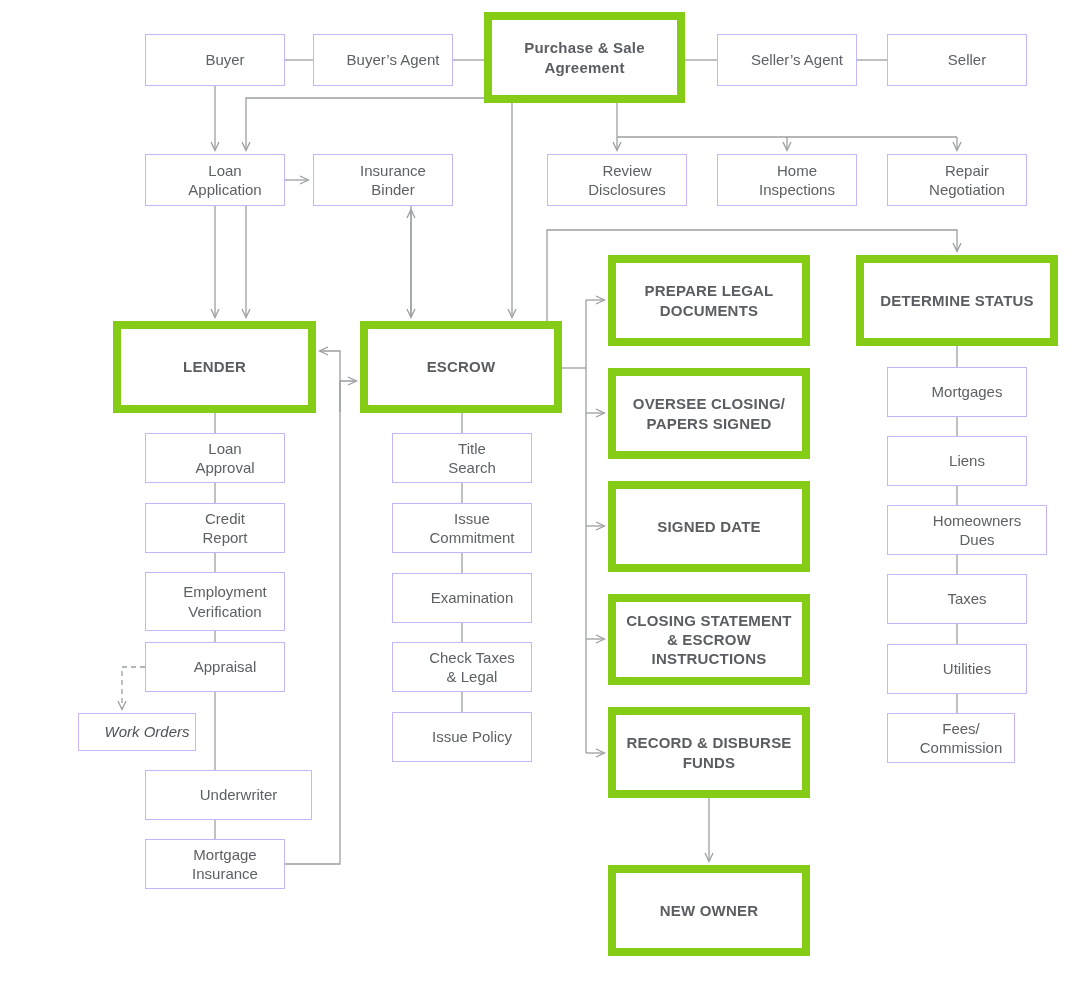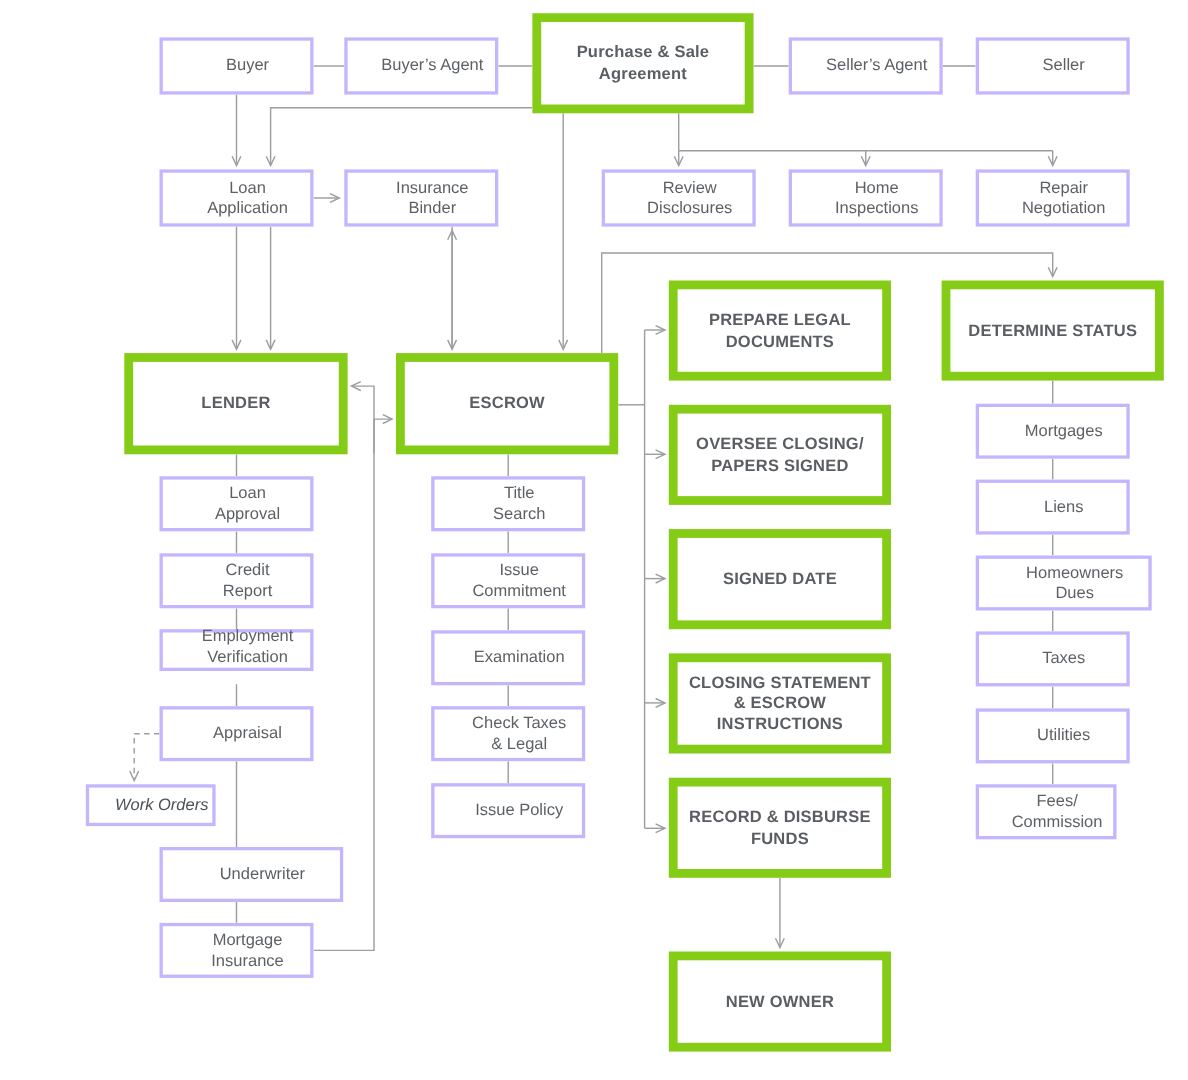--- a/index.html
+++ b/index.html
@@ -2,21 +2,21 @@
 <html><head>
 <meta charset="utf-8">
 <style>
   html,body{margin:0;padding:0;background:#ffffff;}
   body{font-family:"Liberation Sans","DejaVu Sans",sans-serif;}
   #stage{position:relative;width:1080px;height:982px;background:#fff;overflow:hidden;}
   svg{position:absolute;left:0;top:0;width:1080px;height:982px;}
   .node{position:absolute;box-sizing:border-box;display:flex;align-items:center;
         justify-content:center;text-align:center;background:#fff;}
   .node span{display:block;line-height:1.28;}
-  .light{border:3px solid #c4b5fd;padding-left:20px;}
+  .light{border:1px solid #c4b5fd;padding-left:20px;}
   .light span{color:#5d6165;font-size:15px;font-weight:400;}
   .bold{border:8px solid #84cc16;}
   .bold span{color:#5a5e62;font-size:15px;font-weight:700;letter-spacing:.2px;}
   .ital span{font-style:italic;color:#4e5256;font-size:15px;}
   .bigbold span{font-size:15px;}
 </style>
 </head>
 <body>
 
 <div id="stage">
@@ -170,21 +170,21 @@
       </div>
       <div class="node light" style="left: 887px; top: 713px; width: 128px; height: 50px;">
         <span>Fees/<br>Commission</span>
       </div>
       <div class="node light" style="left: 145px; top: 433px; width: 140px; height: 50px;">
         <span>Loan<br>Approval</span>
       </div>
       <div class="node light" style="left: 145px; top: 503px; width: 140px; height: 50px;">
         <span>Credit<br>Report</span>
       </div>
-      <div class="node light" style="left: 145px; top: 572px; width: 140px; height: 38px; align-items: flex-end;">
+      <div class="node light" style="left: 145px; top: 572px; width: 140px; height: 59px;">
         <span>Employment<br>Verification</span>
       </div>
       <div class="node light" style="left: 145px; top: 642px; width: 140px; height: 50px;">
         <span>Appraisal</span>
       </div>
       <div class="node light ital" style="left: 78px; top: 713px; width: 118px; height: 38px;">
         <span>Work Orders</span>
       </div>
       <div class="node light" style="left: 145px; top: 770px; width: 167px; height: 50px;">
         <span>Underwriter</span>

